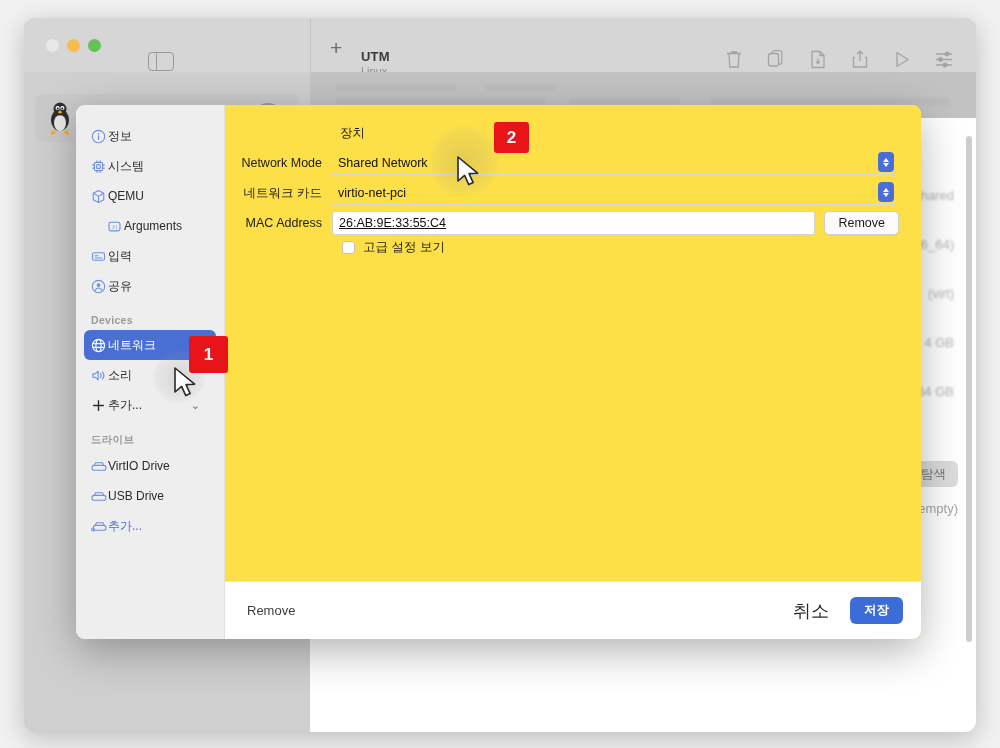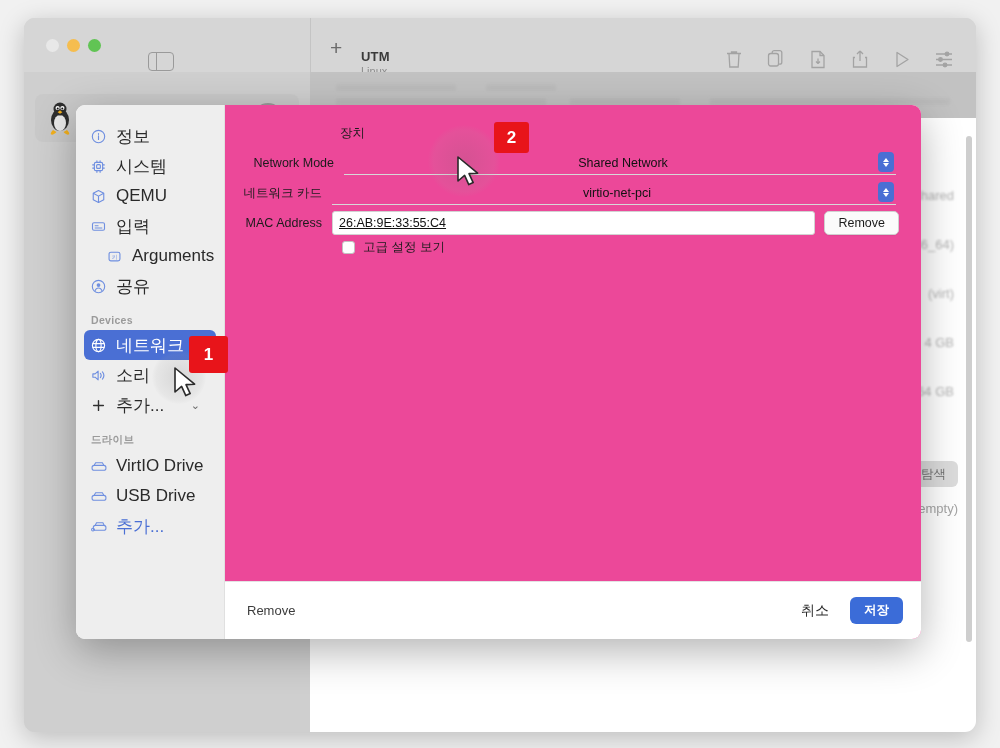--- a/index.html
+++ b/index.html
@@ -146,55 +146,54 @@
     display: flex; align-items: center;
     height: 30px; margin: 0 8px; padding: 0 6px;
     border-radius: 6px; cursor: default;
   }
   .side-item .si {
     width: 17px; height: 17px; flex: 0 0 17px;
     display: flex; align-items: center; justify-content: center;
     color: #6f8fe0;
   }
   .side-item .st {
-    margin-left: 9px; font-size: 17px; color: #2a2a2a; white-space: nowrap;
+    margin-left: 1px; font-size: 12px; color: #2a2a2a; white-space: nowrap;
   }
   .side-item.indent { padding-left: 22px; }
   .side-item.selected { background: #4a6fd4; }
   .side-item.selected .st { color: #ffffff; }
   .side-item.selected .si { color: #ffffff; }
   .side-item.accent .st { color: #4a6fd4; }
   .side-group {
     font-size: 10.5px; color: #9a9a9a; font-weight: bold;
     margin: 13px 0 4px 15px; letter-spacing: .3px;
   }
   .chev-d {
     position: absolute; right: 16px; top: 50%; transform: translateY(-50%);
     color: #6a6a6a; font-size: 11px;
   }
 
-  .sheet-main { flex: 1; position: relative; background: #ec4899; }
+  .sheet-main { flex: 1; position: relative; background: #fde047; }
   .sheet-body { position: absolute; left:0; right:0; top:0; bottom: 58px; }
   .sec-title {
     position: absolute; left: 115px; top: 20px;
     font-size: 12.5px; color: #1b1b1b;
   }
   .frow { position: absolute; left: 0; right: 22px; height: 30px; display: flex; align-items: center; }
   .frow .flabel {
     width: 107px; text-align: right; font-size: 12.5px; color: #1b1b1b;
     flex: 0 0 107px; padding-right: 10px;
   }
   .fctl { flex: 1; position: relative; height: 24px; }
   .popup {
     position: absolute; left: 0; right: 3px; top: 0; height: 24px;
     border-bottom: 1px solid #d8d8d8;
     display: flex; align-items: center;
     font-size: 12.5px; color: #111;
     padding-left: 6px;
-    justify-content: center;
   }
   .popup .stepper {
     position: absolute; right: 2px; top: 1px;
     width: 16px; height: 20px; border-radius: 4px;
     background: #4a6fd4;
     display: flex; flex-direction: column; align-items: center; justify-content: center;
     gap: 1px;
   }
   .stepper .ca { width: 0; height: 0; border-left: 3.5px solid transparent; border-right: 3.5px solid transparent; }
   .stepper .up { border-bottom: 4px solid #fff; }
@@ -220,21 +219,21 @@
   .sheet-footer {
     position: absolute; left: 0; right: 0; bottom: 0; height: 58px;
     border-top: 1px solid #e3e3e3; background: #fff;
     display: flex; align-items: center;
   }
   .remove-btn {
     margin-left: 22px; font-size: 13px; color: #3c3c3c;
   }
   .foot-right { margin-left: auto; margin-right: 18px; display: flex; align-items: center; gap: 8px; }
   .btn-plain {
-    padding: 5px 13px; font-size: 14px; color: #2a2a2a; border-radius: 6px;
+    padding: 5px 13px; font-size: 18px; color: #2a2a2a; border-radius: 6px;
   }
   .btn-primary {
     padding: 5px 14px; font-size: 12.5px; color: #fff;
     background: #3b6cd8; border-radius: 6px; font-weight: bold;
   }
 
   
   .badge {
     position: absolute; background: #e8141a; color: #fff;
     font-size: 17px; font-weight: bold;
@@ -400,38 +399,38 @@
       <div class="side-item">
         <span class="si">
           <svg width="15" height="15" viewBox="0 0 16 16" fill="none" stroke="currentColor" stroke-width="1.2" stroke-linejoin="round">
             <path d="M8 1.6l5.6 3v6.8L8 14.4l-5.6-3V4.6z"></path>
             <path d="M2.4 4.6L8 7.6l5.6-3M8 7.6v6.8"></path>
           </svg>
         </span>
         <span class="st">QEMU</span>
       </div>
 
+      <div class="side-item indent">
+        <span class="si">
+          <svg width="15" height="15" viewBox="0 0 16 16" fill="none" stroke="currentColor" stroke-width="1.2">
+            <rect x="2.2" y="3.4" width="11.6" height="9.2" rx="2"></rect>
+            <text x="8" y="10.5" font-size="6" fill="currentColor" stroke="none" text-anchor="middle" font-family="DejaVu Sans">키</text>
+          </svg>
+        </span>
+        <span class="st">Arguments</span>
+      </div>
+
       <div class="side-item">
         <span class="si">
           <svg width="15" height="15" viewBox="0 0 16 16" fill="none" stroke="currentColor" stroke-width="1.2">
             <rect x="1.6" y="4" width="12.8" height="8" rx="1.6"></rect>
             <path d="M4 9.6h8M4 7.2h4"></path>
           </svg>
         </span>
         <span class="st">입력</span>
-      </div>
-
-      <div class="side-item indent">
-        <span class="si">
-          <svg width="15" height="15" viewBox="0 0 16 16" fill="none" stroke="currentColor" stroke-width="1.2">
-            <rect x="2.2" y="3.4" width="11.6" height="9.2" rx="2"></rect>
-            <text x="8" y="10.5" font-size="6" fill="currentColor" stroke="none" text-anchor="middle" font-family="DejaVu Sans">키</text>
-          </svg>
-        </span>
-        <span class="st">Arguments</span>
       </div>
 
       <div class="side-item">
         <span class="si">
           <svg width="15" height="15" viewBox="0 0 16 16" fill="none" stroke="currentColor" stroke-width="1.2">
             <circle cx="8" cy="8" r="6.6"></circle>
             <circle cx="8" cy="6.4" r="2" fill="currentColor" stroke="none"></circle>
             <path d="M4.3 12.6c.8-2 2.1-3 3.7-3s2.9 1 3.7 3"></path>
           </svg>
         </span>
@@ -504,21 +503,21 @@
         </span>
         <span class="st">추가...</span>
       </div>
     </div>
 
     <div class="sheet-main">
       <div class="sheet-body">
 
         <div class="sec-title">장치</div>
 
-        <div class="frow" style="top:43px;padding-left:12px;">
+        <div class="frow" style="top:43px;">
           <div class="flabel">Network Mode</div>
           <div class="fctl">
             <div class="popup">
               <span>Shared Network</span>
               <span class="stepper">
                 <span class="ca up"></span>
                   <span class="ca dn"></span>
               </span>
             </div>
           </div>

